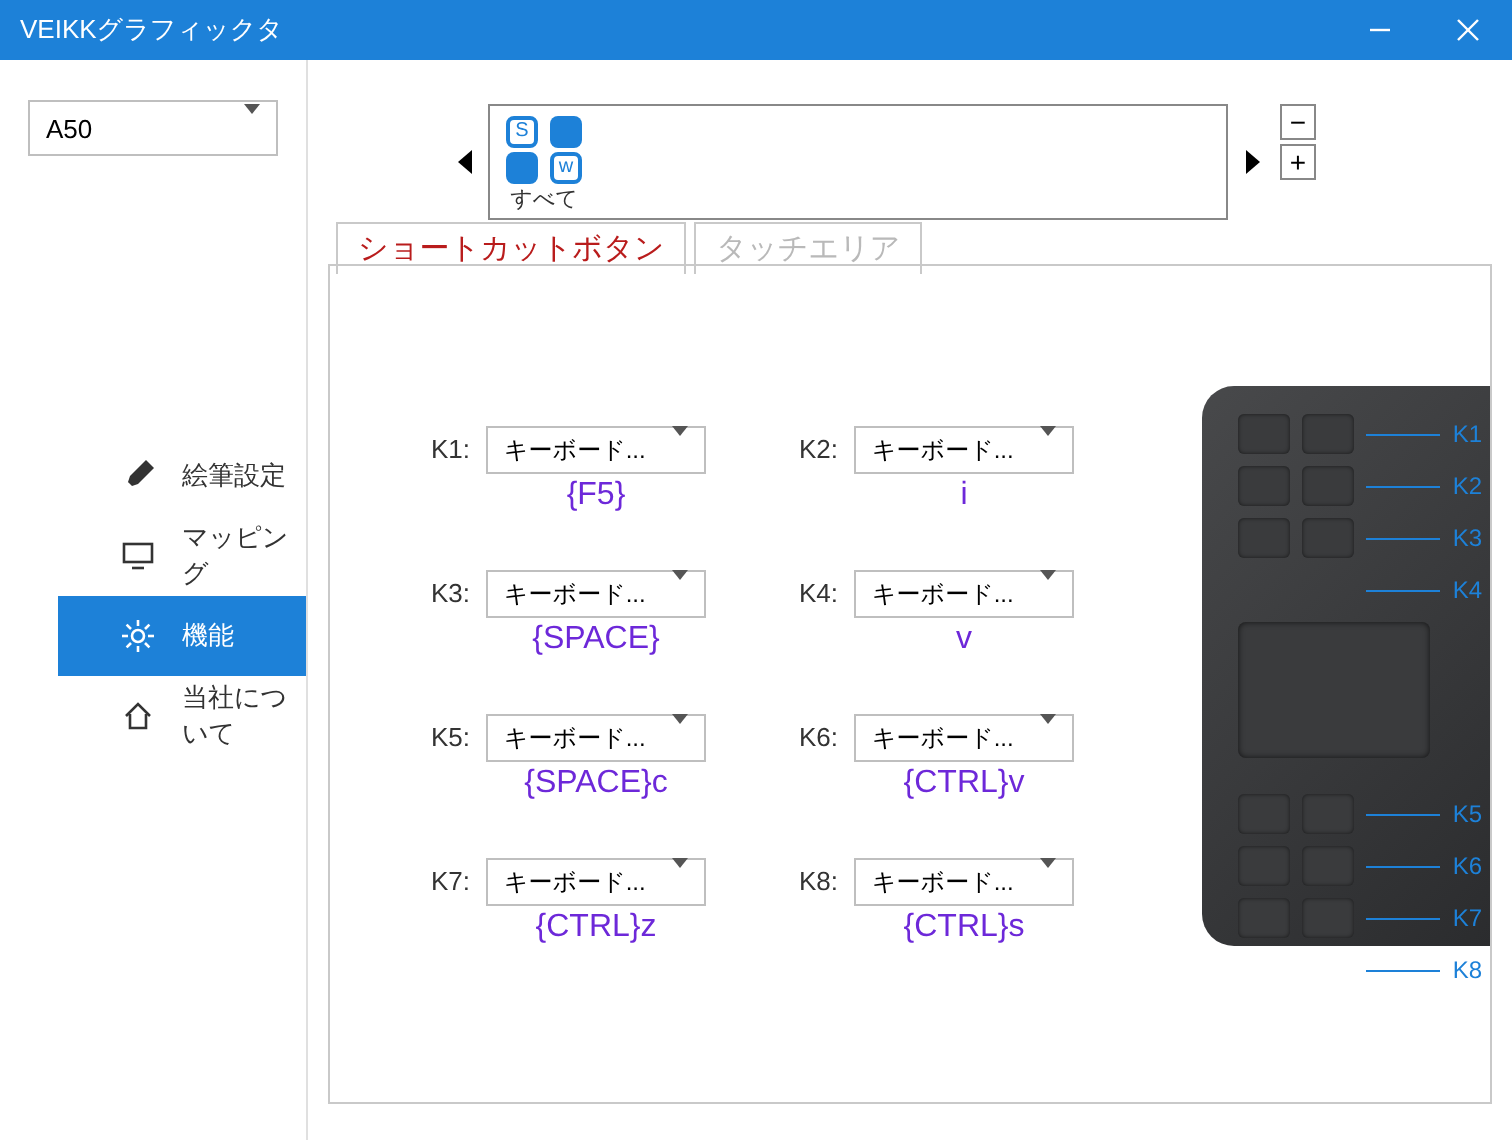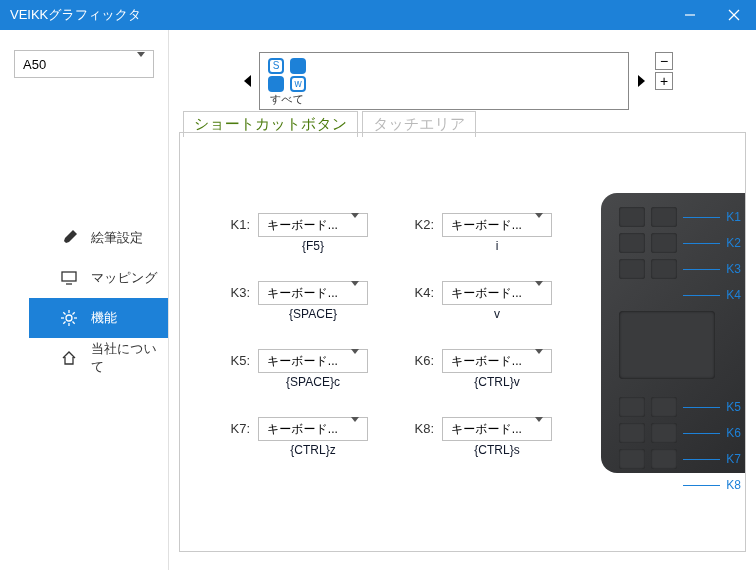--- a/index.html
+++ b/index.html
@@ -5,21 +5,21 @@
 * { margin: 0; padding: 0; box-sizing: border-box; font-family: "Yu Gothic UI", "Meiryo", sans-serif; }
 body { width: 756px; height: 570px; background: #fff; overflow: hidden; }
 
 .titlebar { background: #1d81d8; color: #fff; height: 30px; display: flex; align-items: center; padding-left: 10px; font-size: 13px; }
 .titlebar .spacer { flex: 1; }
 .titlebar .winbtn { width: 44px; height: 30px; display: flex; align-items: center; justify-content: center; cursor: pointer; }
 .titlebar .winbtn svg { stroke: #fff; }
 
 .main { display: flex; height: calc(570px - 30px); }
 
-.sidebar { width: 169px; border-right: 1px solid #e0e0e0; display: flex; flex-direction: column; }
+.sidebar { width: 154px; border-right: 1px solid #e0e0e0; display: flex; flex-direction: column; }
 .device-select { margin: 20px 14px 30px 14px; height: 28px; border: 1px solid #bfbfbf; display: flex; align-items: center; padding: 0 8px; font-size: 13px; cursor: pointer; }
 .device-select .chev { margin-left: auto; }
 
 .nav { margin-top: 110px; padding-left: 29px; }
 .nav-item { display: flex; align-items: center; height: 40px; padding-left: 32px; font-size: 13px; color: #333; cursor: pointer; gap: 14px; }
 .nav-item.active { background: #1d81d8; color: #fff; }
 .nav-item .ico { width: 16px; height: 16px; display: flex; align-items: center; justify-content: center; }
 
 .content { flex: 1; padding: 22px 10px 10px 10px; position: relative; }
 
@@ -32,30 +32,30 @@
 .app-icon .tl { left:0; top:0; border:2px solid #1d81d8; background:#fff; display:flex; align-items:center; justify-content:center; font-size:10px; color:#1d81d8; }
 .app-icon .tr { right:0; top:0; background:#1d81d8; }
 .app-icon .bl { left:0; bottom:0; background:#1d81d8; }
 .app-icon .br { right:0; bottom:0; border:2px solid #1d81d8; background:#fff; display:flex; align-items:center; justify-content:center; font-size:10px; color:#1d81d8; }
 .app-label { font-size: 11px; color:#333; }
 .plusminus { display:flex; flex-direction:column; gap:2px; margin-left:2px; }
 .pm { width:18px; height:18px; border:1px solid #888; display:flex; align-items:center; justify-content:center; font-size:14px; line-height:1; cursor:pointer; }
 
 .panel { border: 1px solid #c9c9c9; margin-top: 6px; height: 420px; position: relative; overflow: hidden; }
 .tabs { position: absolute; top: -21px; left: 4px; display: flex; gap: 4px; }
-.tab { background:#fff; border:1px solid #c9c9c9; border-bottom:none; padding: 3px 10px; font-size: 15px; color:#4d7c0f; cursor:pointer; }
+.tab { background:#fff; border:1px solid #c9c9c9; border-bottom:none; padding: 3px 10px; font-size: 15px; color:#b91c1c; cursor:pointer; }
 .tab.inactive { color:#b9b9b9; }
 .tabwrap { position: relative; margin-top: 22px; }
 
 .keys-area { padding: 80px 20px 0 40px; display:flex; }
 .keys-grid { display:grid; grid-template-columns: 30px 110px 20px 30px 110px; row-gap: 28px; column-gap: 8px; align-items:start; font-size: 13px; }
 .klabel { text-align:right; color:#333; padding-top:4px; }
 .kselect { border:1px solid #bfbfbf; height:24px; display:flex; align-items:center; padding:0 8px; cursor:pointer; font-size:12px; }
 .kselect .chev { margin-left:auto; }
-.kval { text-align:center; font-size:12px; color:#0f172a; margin-top:2px; }
+.kval { text-align:center; font-size:16px; color:#6d28d9; margin-top:2px; }
 
 .tablet { position:absolute; right:0; top:60px; width:144px; height:280px; background: linear-gradient(135deg,#48494b,#2b2c2e); border-top-left-radius:16px; border-bottom-left-radius:16px; padding:14px 0 0 18px; }
 .trow { display:flex; align-items:center; gap:6px; margin-bottom:6px; }
 .tbtn { width:26px; height:20px; background:#3a3b3d; border-radius:3px; box-shadow: inset 0 0 2px rgba(0,0,0,.6); }
 .tline { flex:1; height:1px; background:#1d81d8; }
 .tlabel { color:#1d81d8; font-size:12px; padding-right:4px; }
 .touchpad { width:96px; height:68px; background:#3a3b3d; border-radius:4px; margin:6px 0 18px 0; box-shadow: inset 0 0 3px rgba(0,0,0,.7); }
 
 .chev-down { width:0; height:0; border-left:4px solid transparent; border-right:4px solid transparent; border-top:5px solid #555; }
 .arrow-l, .arrow-r { width:0; height:0; border-top:6px solid transparent; border-bottom:6px solid transparent; }

